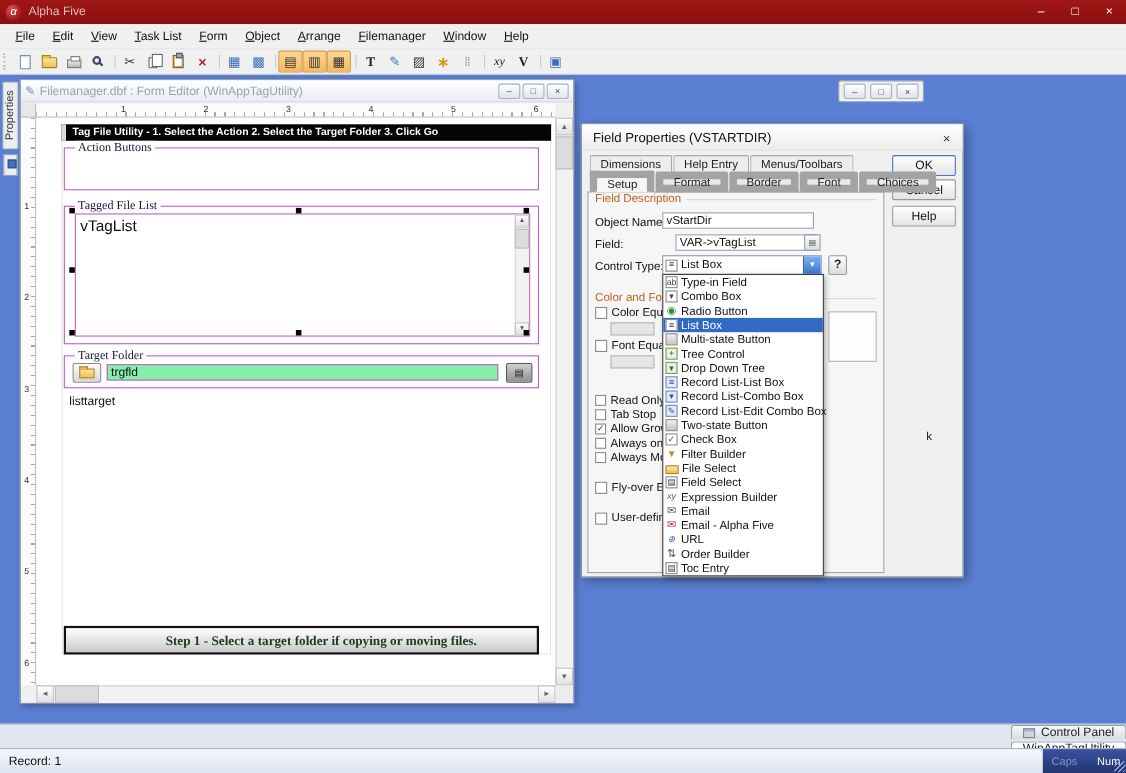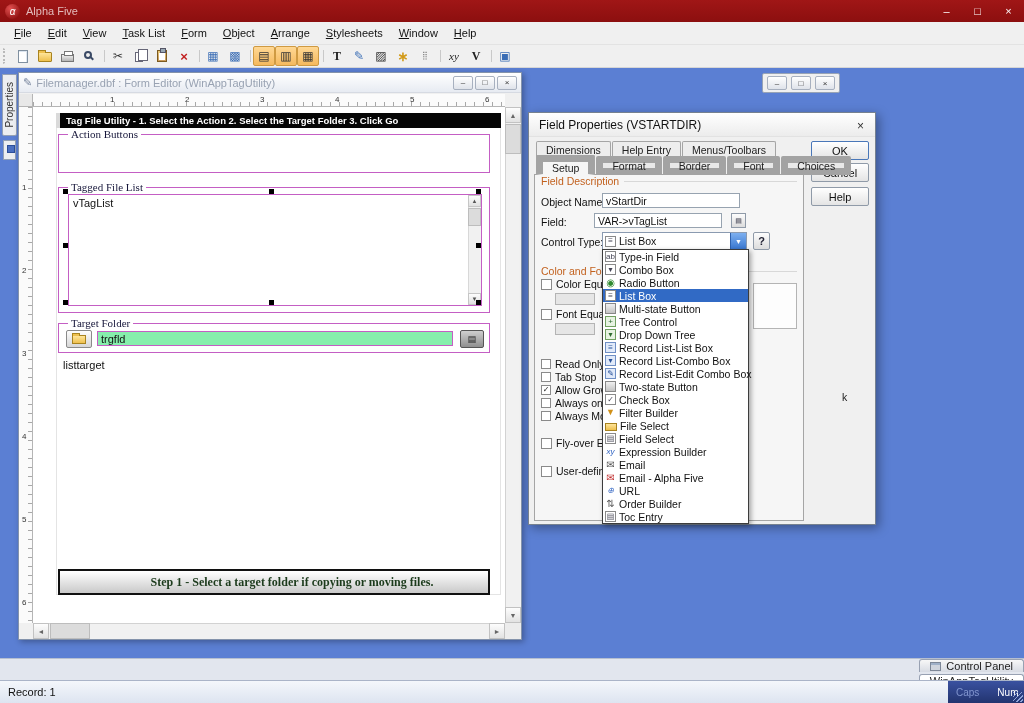--- a/index.html
+++ b/index.html
@@ -102,21 +102,21 @@
   .f-btn { position:absolute; height:17px; display:flex; align-items:center; justify-content:center; gap:5px;
            background:linear-gradient(#a9a9a9,#3d3d3d 35%,#000 75%); border:1px solid #000; border-radius:2px;
            color:#fff; font-size:10px; white-space:nowrap; }
   .btn-row div:nth-of-type(1){ left:11px;  width:130px; }
   .btn-row div:nth-of-type(2){ left:186px; width:88px;  }
   .btn-row div:nth-of-type(3){ left:293px; width:105px; }
   [data-art="red-tag"]{ width:15px; height:7px; background:linear-gradient(#ff9090,#b80000); border:1px solid #700; border-radius:3px; }
   [data-art="bolt"]{ color:#ffd63a; font-weight:bold; font-size:12px; line-height:1; }
   [data-art="exit"]{ background:#c01818; color:#fff; font-size:5px; font-weight:bold; padding:1px 2px; border-radius:1px; line-height:1; }
   .f-list { position:absolute; left:9px; top:6px; width:414px; height:112px; background:#fff; border:1px solid #c45ec4; }
-  .f-list-text { position:absolute; left:4px; top:2px; font-size:11px; color:#111; }
+  .f-list-text { position:absolute; left:4px; top:2px; font-size:14px; color:#111; }
   .ls-sb { position:absolute; right:0; top:0; bottom:0; width:13px; background:#f1f1f1; border-left:1px solid #d8d8d8; }
   .ls-btn { position:absolute; right:0; width:13px; height:12px; background:linear-gradient(#fdfdfd,#e0e0e0); border:1px solid #c6c6c6;
             font-size:6px; color:#555; display:flex; align-items:center; justify-content:center; }
   .hd { position:absolute; width:5px; height:5px; background:#000; }
   .folder-btn { position:absolute; left:7px; top:6px; width:26px; height:18px; background:linear-gradient(#fdfdfd,#d6d6d6);
                 border:1px solid #8a8a8a; border-radius:2px; display:flex; align-items:center; justify-content:center; }
   .mini-folder { width:14px; height:9px; background:linear-gradient(#ffe59a,#eec04e); border:1px solid #a8831f; position:relative; }
   .mini-folder::before { content:""; position:absolute; top:-3px; left:-1px; width:6px; height:2px; background:#eec04e; border:1px solid #a8831f; border-bottom:none; }
   .f-input { position:absolute; left:38px; top:7px; width:356px; height:15px; border:1px solid #c45ec4; font-size:11px;
              padding:0 3px; font-family:inherit; color:#111; background:#86efac; }
@@ -224,21 +224,21 @@
       <span class="menu-item">View</span>
 
       <span class="menu-item">Task List</span>
 
       <span class="menu-item">Form</span>
 
       <span class="menu-item">Object</span>
 
       <span class="menu-item">Arrange</span>
 
-      <span class="menu-item">Stylesheets</span>
+      <span class="menu-item">Filemanager</span>
 
       <span class="menu-item">Window</span>
 
       <span class="menu-item">Help</span>
     </div>
 
   <div class="toolbar">
 
       <span class="tb-item" data-variant="grip">
         <span class="tb-glyph"></span>
@@ -485,21 +485,21 @@
 
       <div class="panel"></div>
 
       <div class="sec-head" style="top:62px;">
         <span>Field Description</span>
           <i></i>
       </div>
       <span class="flabel" style="top:83px;">Object Name:</span>
       <input class="dinput" style="left: 73px; top: 80px; width: 138px;" value="vStartDir">
       <span class="flabel" style="top:103px;">Field:</span>
-      <input class="dinput" style="left: 65px; top: 100px; width: 128px;" value="VAR-&gt;vTagList">
+      <input class="dinput" style="left: 85px; top: 100px; width: 128px;" value="VAR-&gt;vTagList">
       <span class="side-btn" style="left:202px;top:100px;">▤</span>
       <span class="flabel" style="top:123px;">Control Type:</span>
       <div class="combo">
         <span class="dd-ic" data-art="bw">≡</span>
         <span>List Box</span>
         <span class="combo-arrow">▼</span>
       </div>
       <span class="qbtn">?</span>
 
       <div class="sec-head" style="top:152px;">

